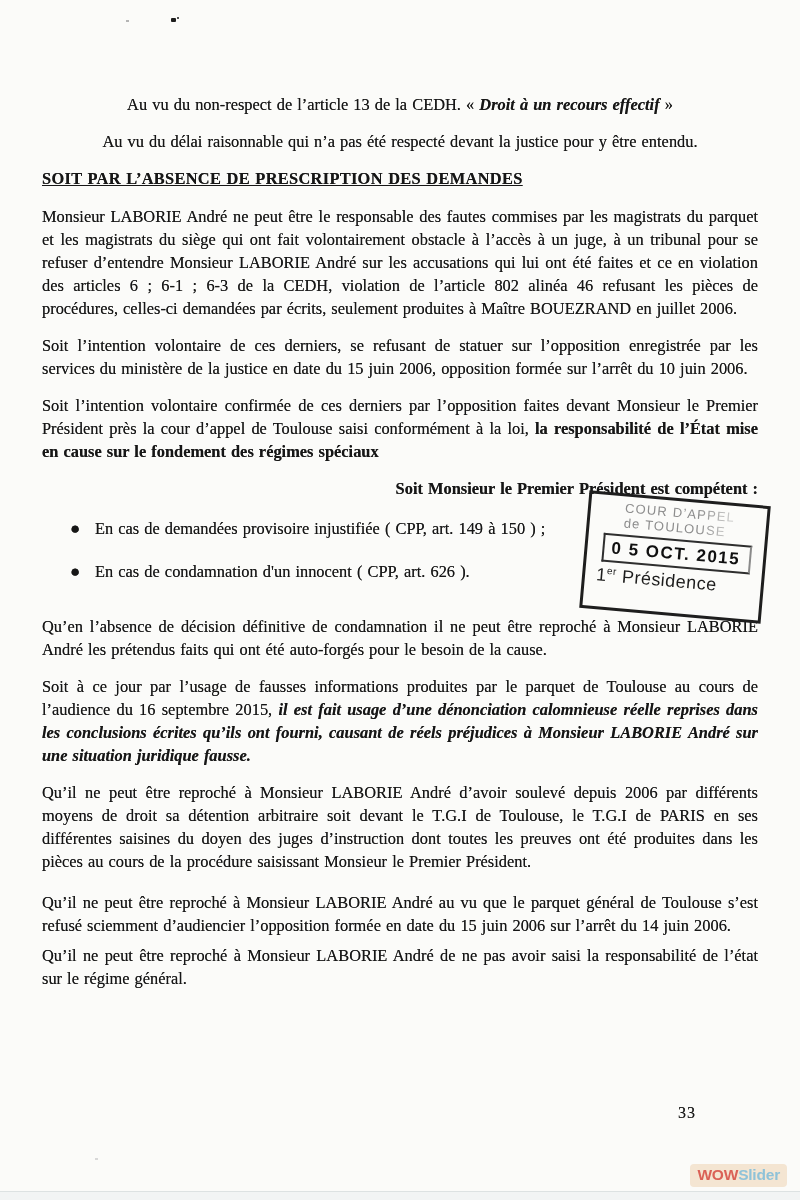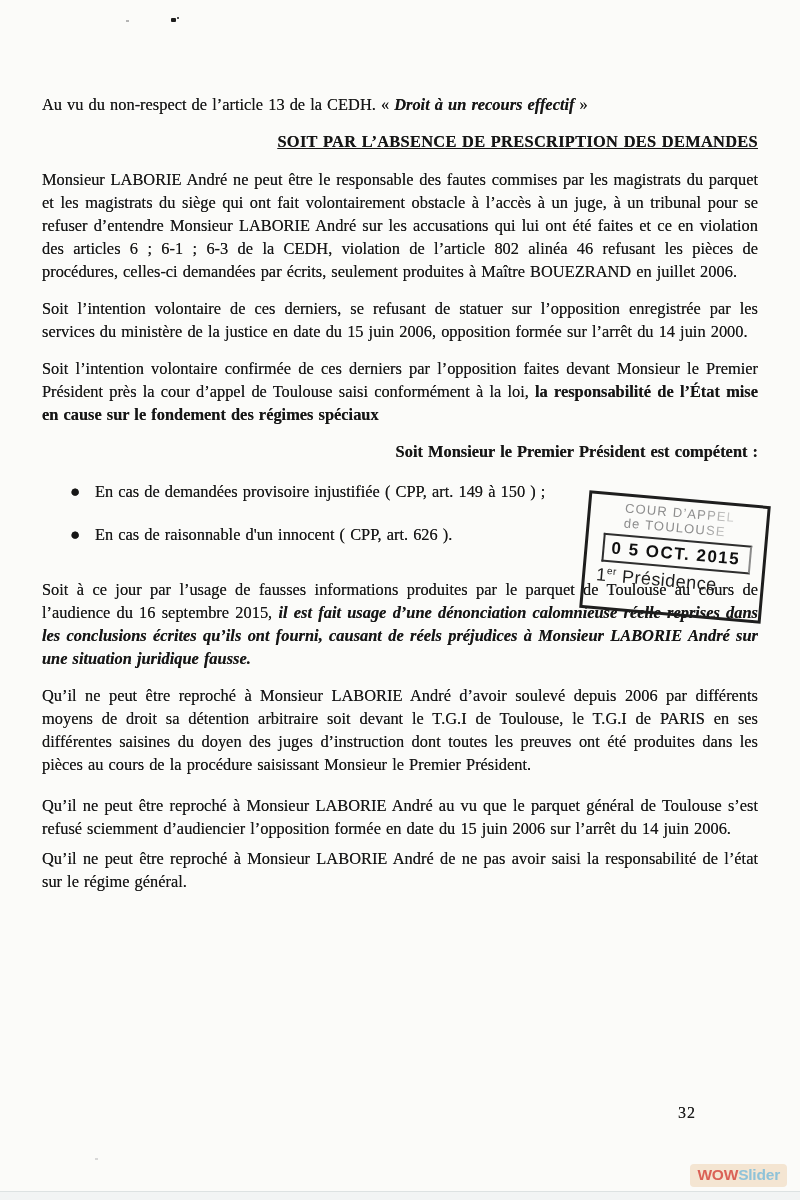--- a/index.html
+++ b/index.html
@@ -11,24 +11,24 @@
     font-family:"Liberation Serif", serif;
     color:#161616;
   }
   .content {
     position:absolute; left:42px; top:93px; width:716px;
     font-size:16.4px; line-height:23px;
     text-shadow:0 0 0.5px rgba(20,20,20,0.7);
     word-spacing:0.06em;
   }
   .para { margin:0 0 14px 0; text-align:justify; }
-  .para.single { text-align:left; }
+  .para.single { text-align:center; }
   .section-heading {
     margin:0 0 15px 0;
-    text-align:right; font-weight:bold;
+    text-align:left; font-weight:bold;
     text-decoration:underline;
     letter-spacing:0.3px;
   }
   .subheading { margin:0 0 17px 0; font-weight:bold; text-align:right; }
   .bold-run { font-weight:bold; }
   .bolditalic-run { font-weight:bold; font-style:italic; }
   .ref-underline { }
   ul.bullet-list { list-style:none; margin:0 0 32px 0; padding:0 0 0 26px; }
   ul.bullet-list li { position:relative; padding-left:27px; margin-bottom:20px; }
   ul.bullet-list li .dot {
@@ -100,57 +100,59 @@
 <div class="page">
 
   <div class="speck-a"></div>
   <div class="speck-b"></div>
   <div class="speck-c"></div>
 
   <div class="content">
 
     <p class="para single"><span>Au vu du non-respect de l’article 13 de la CEDH. «  </span><span class="bolditalic-run">Droit à un recours effectif</span><span> »</span></p>
 
+    <p class="para single">Au vu du délai raisonnable qui n’a pas été  respecté devant la justice pour y être entendu.</p>
 
     <p class="section-heading">SOIT PAR L’ABSENCE DE PRESCRIPTION DES DEMANDES</p>
 
     <p class="para">Monsieur  LABORIE  André  ne  peut  être  le  responsable  des  fautes  commises  par  les magistrats du parquet et les magistrats du siège qui ont fait volontairement obstacle à l’accès à un juge,  à un tribunal  pour se refuser d’entendre Monsieur  LABORIE  André   sur les accusations qui lui ont été faites et ce en violation des articles 6 ; 6-1 ; 6-3 de la CEDH, violation de l’article 802 alinéa 46 refusant les pièces de procédures, celles-ci demandées par écrits, seulement produites à Maître BOUEZRAND en juillet 2006.</p>
 
-    <p class="para">Soit l’intention volontaire de ces derniers, se refusant de statuer sur l’opposition enregistrée par les services du ministère de la justice en date du 15 juin 2006, opposition formée sur l’arrêt du 14 juin 2000.</p>
+    <p class="para">Soit l’intention volontaire de ces derniers, se refusant de statuer sur l’opposition enregistrée par les services du ministère de la justice en date du 15 juin 2006, opposition formée sur l’arrêt du 10 juin 2006.</p>
 
     <p class="para"><span>Soit l’intention volontaire confirmée de ces derniers par l’opposition faites devant Monsieur le Premier Président près la cour d’appel de Toulouse saisi conformément à la loi, </span><span class="bold-run">la responsabilité de l’État mise en cause sur le fondement des régimes spéciaux</span></p>
 
     <p class="subheading">Soit Monsieur le Premier Président est compétent :</p>
 
     <ul class="bullet-list">
       <li>
         <span class="dot">●</span><span>En cas de demandées provisoire injustifiée ( </span><span class="ref-underline">CPP, art. 149 à 150</span><span> ) ;</span>
       </li>
       <li>
-        <span class="dot">●</span><span>En cas de raisonnable d'un innocent ( </span><span class="ref-underline">CPP, art. 626</span><span> ).</span>
+        <span class="dot">●</span><span>En cas de condamnation d'un innocent ( </span><span class="ref-underline">CPP, art. 626</span><span> ).</span>
       </li>
     </ul>
 
+    <p class="para">Qu’en l’absence de décision définitive de condamnation il ne peut être reproché à Monsieur LABORIE André les prétendus faits qui ont été auto-forgés pour le besoin de la cause.</p>
 
     <p class="para"><span>Soit à ce jour par l’usage de fausses informations produites par le parquet de Toulouse au cours de l’audience du 16 septembre 2015, </span><span class="bolditalic-run">il est fait usage d’une dénonciation calomnieuse réelle reprises dans les conclusions écrites qu’ils ont fourni, causant de réels préjudices à Monsieur LABORIE André sur une situation juridique fausse.</span></p>
 
     <p class="para" style="margin-bottom:18px">Qu’il ne peut être reproché à Monsieur LABORIE André d’avoir soulevé depuis 2006 par différents moyens de droit sa détention arbitraire soit devant le T.G.I de Toulouse, le T.G.I de PARIS en ses différentes saisines du doyen des juges d’instruction dont toutes les preuves ont été produites dans les pièces au cours de la procédure saisissant Monsieur le Premier Président.</p>
 
     <p class="para" style="margin-bottom:7px">Qu’il ne peut être reproché à Monsieur LABORIE André  au vu que le parquet général de Toulouse s’est refusé sciemment  d’audiencier l’opposition formée en date du 15 juin 2006 sur l’arrêt du 14 juin 2006.</p>
 
     <p class="para">Qu’il ne peut être reproché à Monsieur LABORIE André de ne pas avoir saisi la responsabilité de l’état sur le régime général.</p>
 
   </div>
 
   <div class="stamp">
     <div class="stamp-court">COUR D’APPEL</div>
     <div class="stamp-court">de TOULOUSE</div>
     <div class="stamp-date-box">0 5 OCT. 2015</div>
     <div class="stamp-presidence"><span>1</span><sup>er</sup><span> Présidence</span></div>
   </div>
 
-  <div class="page-number">32</div>
+  <div class="page-number">33</div>
 
   <div class="wowslider-badge"><span class="wow-part">WOW</span><span class="slider-part">Slider</span></div>
 
   <div class="bottom-strip"></div>
 
 </div>
 
 </body></html>

